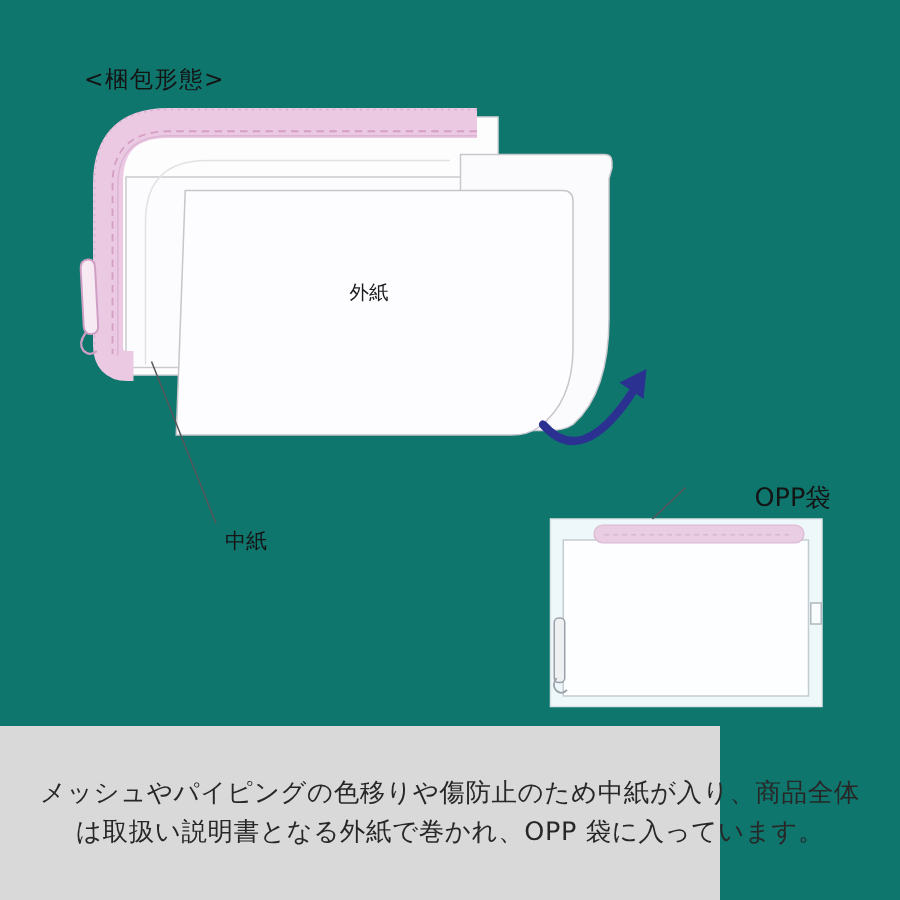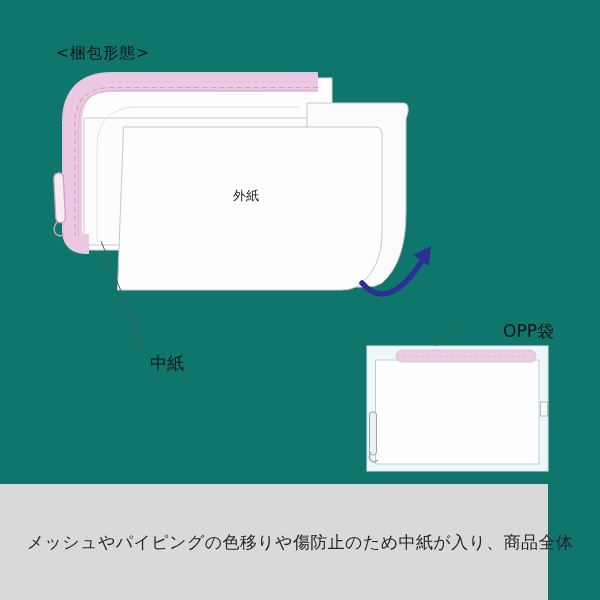--- a/index.html
+++ b/index.html
@@ -9,24 +9,24 @@
     color:#1c1c1c;overflow:hidden;
   }
   .canvas{position:relative;width:600px;height:600px;background:#0f766e;}
   .diagram-svg{position:absolute;left:0;top:0;width:600px;height:600px;}
   .label{position:absolute;white-space:nowrap;color:#141414;}
   .title{left:56px;top:43px;font-size:15.5px;letter-spacing:1px;}
   .outer-paper-label{
     left:126px;top:184px;width:240px;text-align:center;
     font-size:13px;line-height:23px;color:#19191b;
   }
-  .inner-paper-label{left:150px;top:352px;font-size:17px;}
+  .inner-paper-label{left:150px;top:352px;font-size:14px;}
   .opp-label{left:485px;top:320px;font-size:17px;font-weight:500;margin-left:18px;}
   .footer{
-    position:absolute;left:0;top:484px;width:548px;height:116px;
+    position:absolute;left:0;top:484px;width:480px;height:116px;
     display:flex;flex-direction:column;justify-content:center;
     text-align:center;font-size:17px;line-height:26.5px;
     color:#272727;letter-spacing:0.4px;
   }
   .footer div{width:600px;}
 </style>
 </head>
 <body>
 
 <div class="canvas">
@@ -71,15 +71,16 @@
   <div class="outer-paper-label label">
     <div>外紙</div>
   </div>
 
   <div class="label inner-paper-label">中紙</div>
 
   <div class="label opp-label">OPP袋</div>
 
   <div class="footer" style="background: rgb(217, 217, 217);">
     <div>メッシュやパイピングの色移りや傷防止のため中紙が入り、商品全体</div>
+    <div>は取扱い説明書となる外紙で巻かれ、OPP 袋に入っています。</div>
   </div>
 
 </div>
 
 </body></html>

